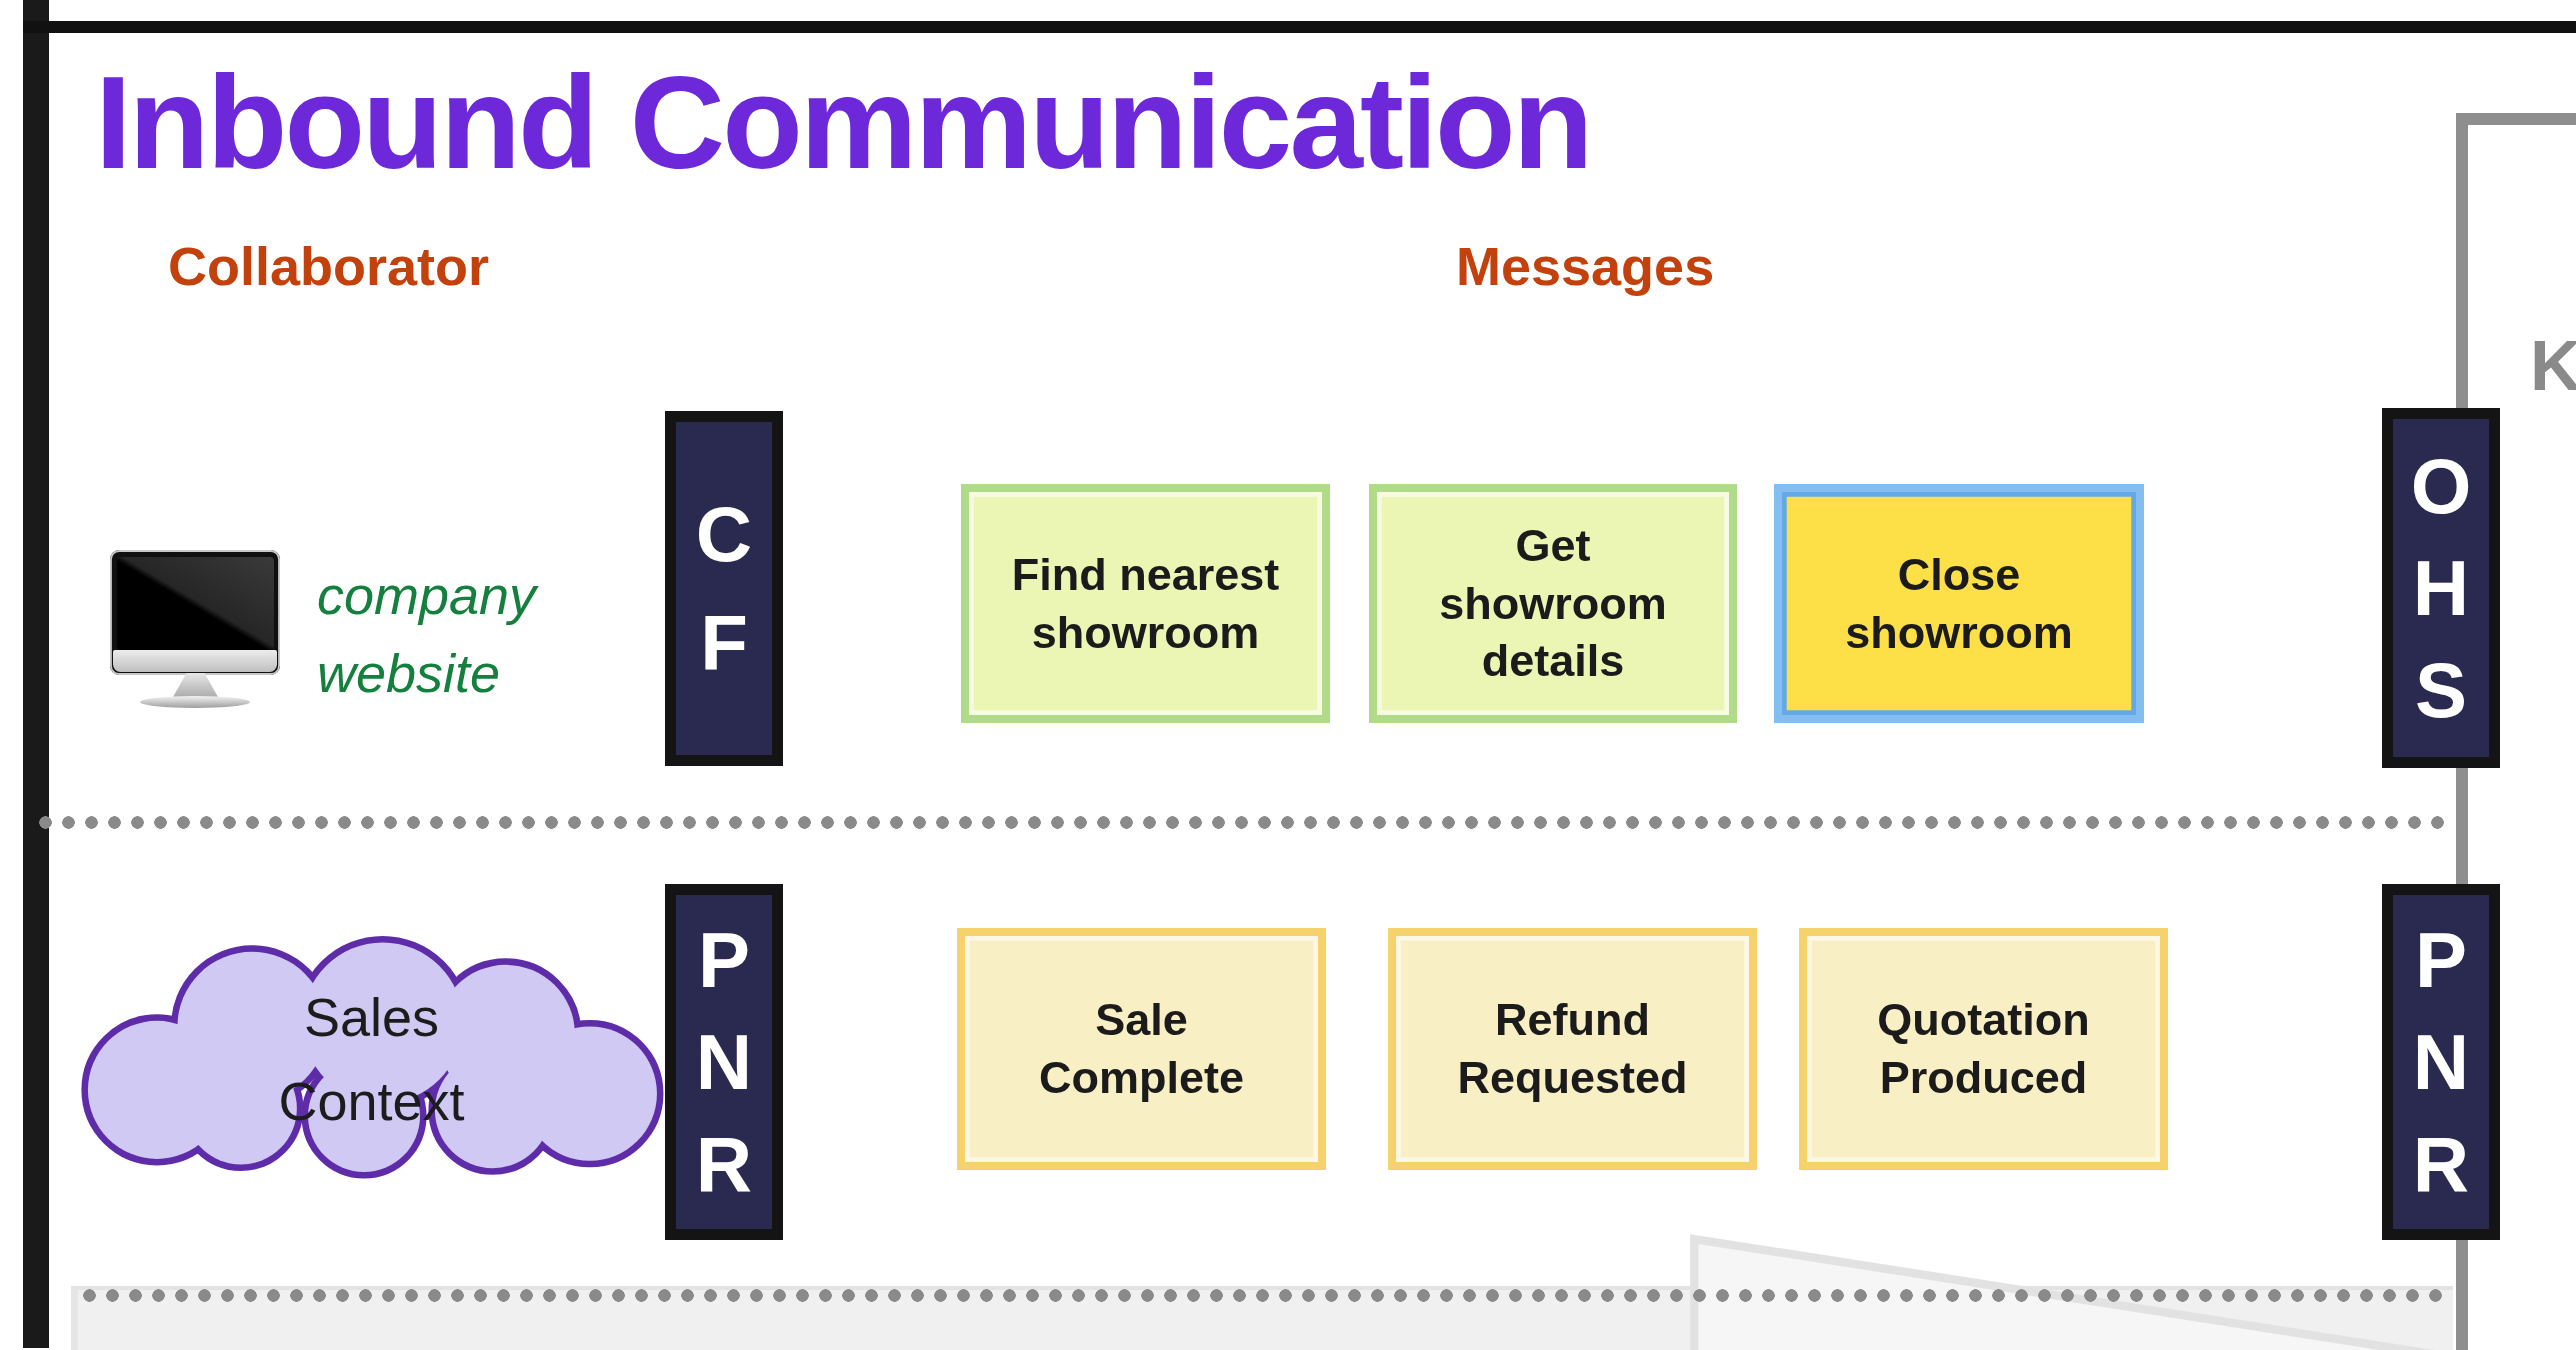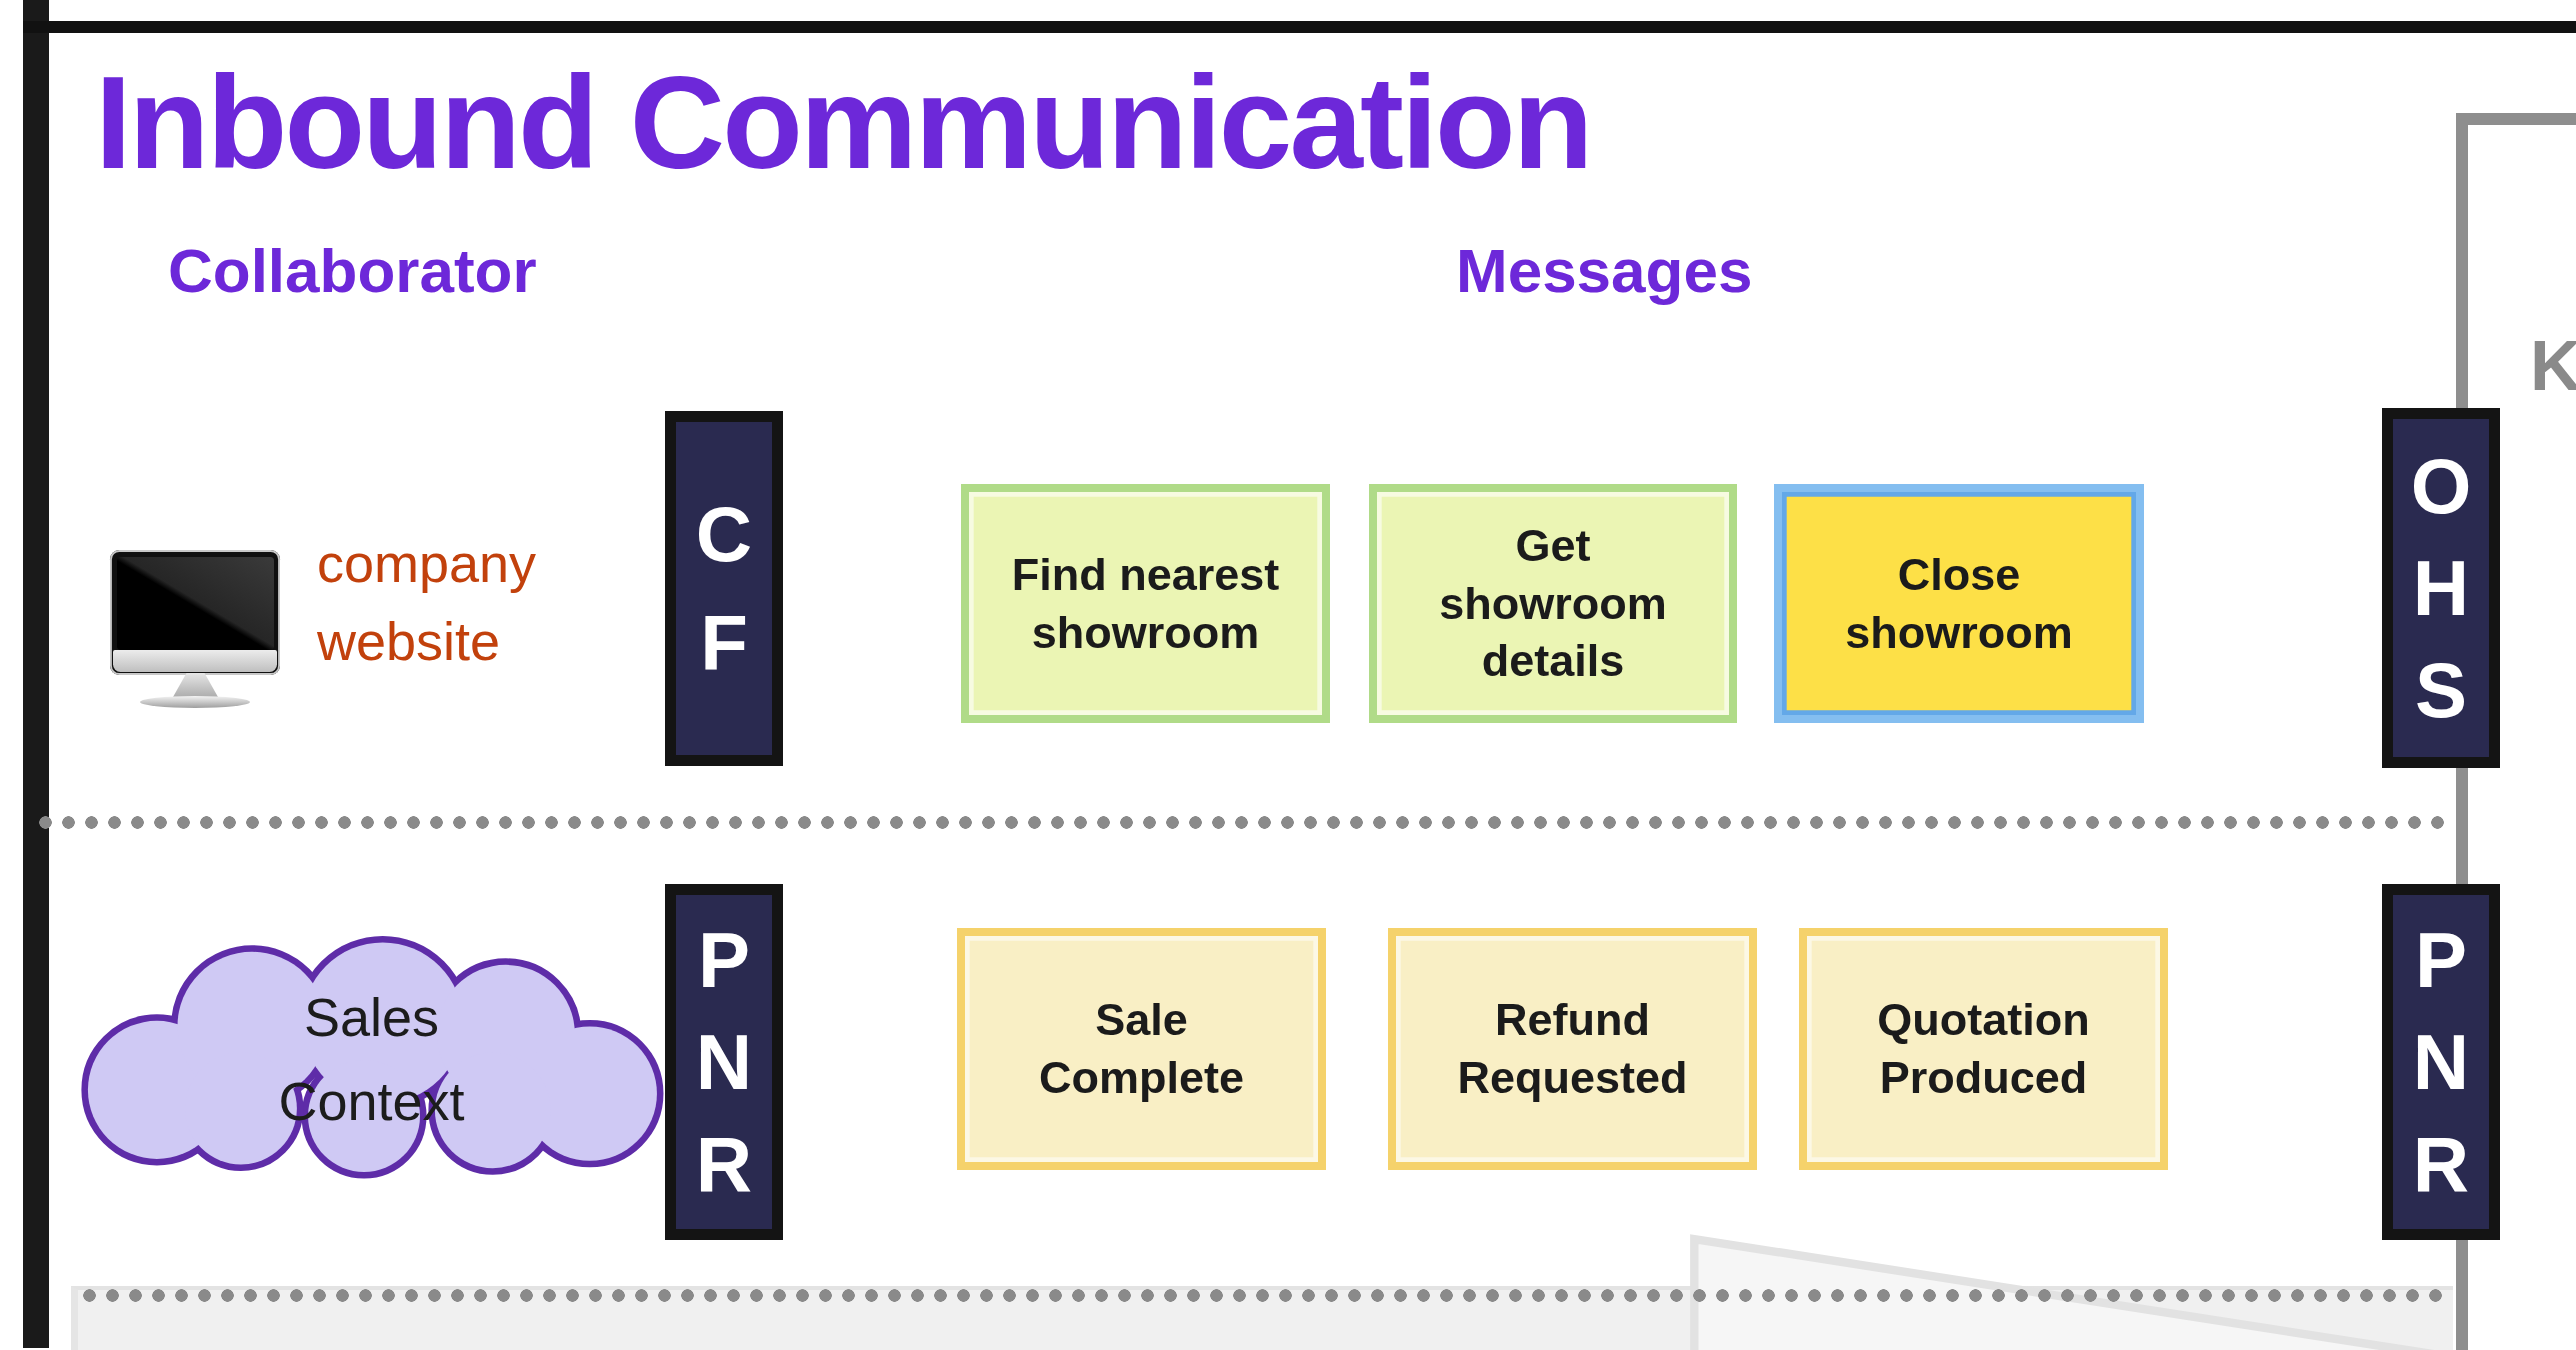--- a/index.html
+++ b/index.html
@@ -6,21 +6,21 @@
   .canvas{
     position:relative;width:2576px;height:1351px;overflow:hidden;background:#ffffff;
     font-family:"Liberation Sans","DejaVu Sans",sans-serif;color:#1b1b1b;
   }
   
   .left-bar{position:absolute;left:23px;top:0;width:26px;height:1348px;background:#1a1a1a;}
   .top-line{position:absolute;left:23px;top:20.5px;width:2553px;height:12px;background:#111;}
   
   .title{position:absolute;left:95px;top:47px;margin:0;font-size:132px;font-weight:700;
          letter-spacing:-2.8px;color:#6d28d9;white-space:nowrap;}
-  .lane-header{position:absolute;top:235px;font-size:62px;font-weight:700;color:#6d28d9;white-space:nowrap;}
+  .lane-header{position:absolute;top:235px;font-size:54px;font-weight:700;color:#c2410c;white-space:nowrap;}
   .lane-header.collab{left:168px;}
   .lane-header.msgs{left:1456px;}
   .k-label{position:absolute;left:2530px;top:325px;font-size:71px;font-weight:700;color:#8a8a8a;}
   
   .gline{position:absolute;background:#8e8e8e;}
   .gl-top-h{left:2456px;top:113px;width:120px;height:12px;}
   .gl-top-v{left:2456px;top:113px;width:12px;height:295px;}
   .gl-mid-v{left:2456px;top:768px;width:12px;height:116px;}
   .gl-bot-v{left:2456px;top:1240px;width:12px;height:111px;z-index:6;}
   
@@ -52,22 +52,22 @@
   
   .band{position:absolute;left:71px;top:1286px;width:2382px;height:65px;background:#f0f0f0;
         border-top:4.7px solid #e3e3e3;border-left:7.5px solid #e5e5e5;box-sizing:border-box;z-index:1;}
   .wedge-svg{position:absolute;left:0;top:0;width:2576px;height:1351px;z-index:2;pointer-events:none;}
   
   .cloud-svg{position:absolute;left:73px;top:933px;width:597px;height:254px;}
   .cloud-text{position:absolute;left:73px;top:933px;width:597px;height:254px;display:flex;
               align-items:center;justify-content:center;text-align:center;font-size:54px;
               font-weight:400;line-height:1.55;color:#1c1c1c;white-space:pre-line;}
   
-  .red-label{position:absolute;left:317px;top:524px;font-size:54px;line-height:1.45;
-             color:#c2410c;white-space:pre-line;}
+  .red-label{position:absolute;left:317px;top:556px;font-size:54px;line-height:1.45;
+             color:#15803d;white-space:pre-line;font-style:italic;}
   
   .monitor{position:absolute;left:110px;top:550px;width:170px;height:160px;}
   .mon-frame{position:absolute;left:0;top:0;width:170px;height:125px;border-radius:9.3px;
              background:#101010;box-shadow:0 0 0 1.9px #c8c8c8 inset;}
   .mon-screen{position:absolute;left:6.5px;top:6.5px;width:157px;height:93px;border-radius:3.7px;
               background:linear-gradient(to top right,#000 48%,#262626 52%,#3a3a3a 100%);}
   .mon-chin{position:absolute;left:2.8px;bottom:2.8px;width:164px;height:22.4px;
             border-radius:1.9px 1.9px 7.5px 7.5px;background:linear-gradient(#ececec,#bfbfbf);}
   .mon-stand{position:absolute;left:63px;top:123px;width:45px;height:24px;
              background:linear-gradient(#e6e6e6,#adadad);

